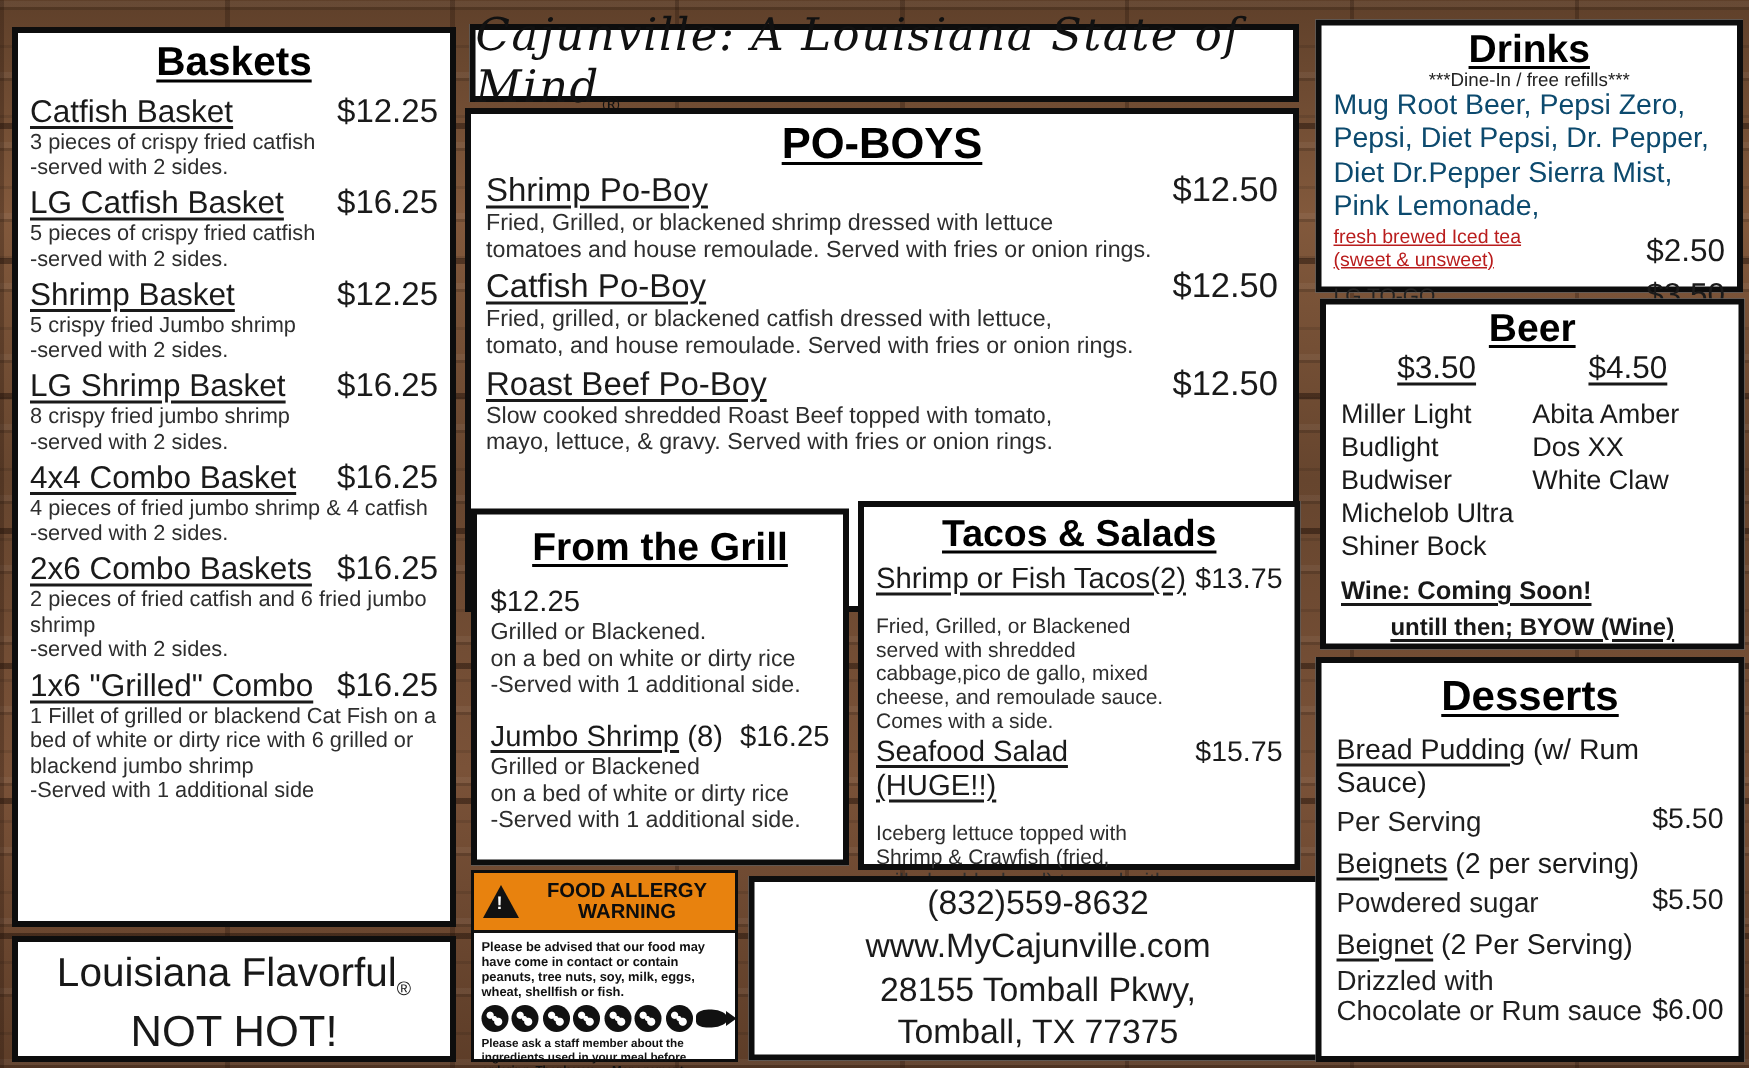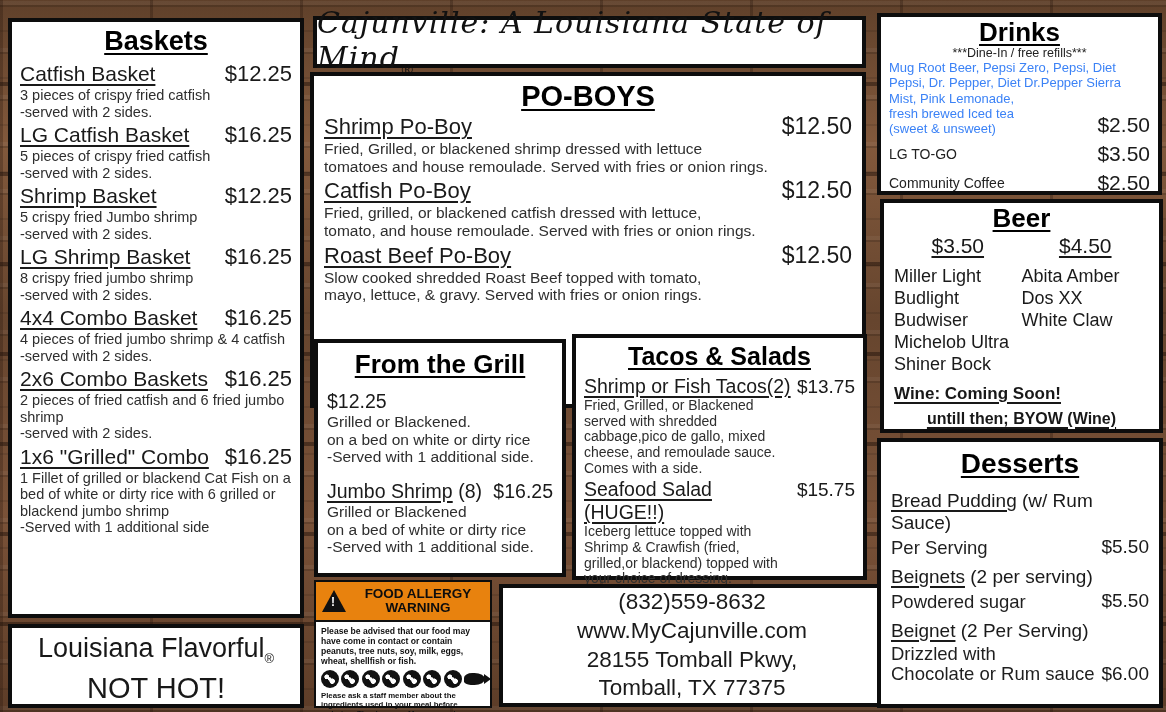--- a/index.html
+++ b/index.html
@@ -49,21 +49,21 @@
   .p-grill h2.sec{font-size:26px;margin-bottom:10px;}
   .p-grill .iname{font-size:19.5px;}
   .p-grill .price{font-size:19.5px;}
   .p-grill .desc{font-size:15.5px;margin-bottom:14px;}
 
   
   .p-tacos{left:572px;top:334px;width:295px;height:246px;padding:2px 8px;}
   .p-tacos h2.sec{font-size:25px;margin-bottom:4px;}
   .p-tacos .iname{font-size:19.5px;}
   .p-tacos .price{font-size:19px;}
-  .p-tacos .desc{font-size:14px;line-height:1.12;}
+  .p-tacos .desc{font-size:14px;line-height:1.12;margin-top:12px;}
 
   
   .p-allergy{left:314px;top:580px;width:178px;height:128px;border-width:2px;background:#fff;}
   .allergy-head{background:#e8820e;border-bottom:2px solid #111;display:flex;align-items:center;gap:6px;padding:4px 6px;height:30px;}
   .tri{width:0;height:0;border-left:12px solid transparent;border-right:12px solid transparent;border-bottom:22px solid #111;position:relative;flex:0 0 auto;}
   .tri b{position:absolute;left:-3px;top:5px;color:#fff;font-size:12px;font-weight:bold;}
   .allergy-title{font-size:13.5px;font-weight:bold;color:#0d0d0d;line-height:1.05;text-align:center;flex:1;white-space:pre-line;}
   .allergy-body{font-size:8.6px;font-weight:bold;line-height:1.18;color:#111;padding:4px 5px 1px;}
   .allergy-icons{display:flex;justify-content:space-between;align-items:center;padding:2px 5px;}
   .a-ico{width:18px;height:18px;border-radius:50%;background:#111;position:relative;display:inline-block;}
@@ -76,23 +76,23 @@
   .allergy-foot{font-size:7.8px;font-weight:bold;line-height:1.2;color:#111;padding:1px 5px;}
 
   
   .p-contact{left:499px;top:584px;width:386px;height:123px;display:flex;flex-direction:column;justify-content:center;text-align:center;}
   .p-contact div{font-size:22.5px;line-height:1.28;color:#1a1a1a;}
 
   
   .p-drinks{left:877px;top:13px;width:285px;height:182px;padding:0 8px;}
   .p-drinks h2.sec{font-size:26px;margin:0;}
   .drinks-sub{text-align:center;font-size:12.5px;color:#222;margin-top:-2px;}
-  .drinks-sodas{font-size:13px;line-height:1.18;color:#3b82f6;}
+  .drinks-sodas{font-size:19px;line-height:1.18;color:#0c4a6e;}
   .drinks-tea{display:flex;justify-content:space-between;align-items:flex-end;}
-  .drinks-tea .t{font-size:13px;line-height:1.18;color:#3b82f6;white-space:pre-line;}
+  .drinks-tea .t{font-size:13px;line-height:1.18;color:#b91c1c;white-space:pre-line;text-decoration:underline;}
   .dprice{font-size:21px;color:#1a1a1a;}
   .drinks-row{display:flex;justify-content:space-between;align-items:center;margin-top:5px;}
   .drinks-row .n{font-size:14px;color:#222;}
 
   
   .p-beer{left:880px;top:199px;width:283px;height:234px;padding:0 10px;}
   .p-beer h2.sec{font-size:26px;margin:0;}
   .beer-prices{display:flex;justify-content:space-around;margin:0 0 8px;}
   .beer-prices span{font-size:21px;}
   .beer-cols{display:flex;}

